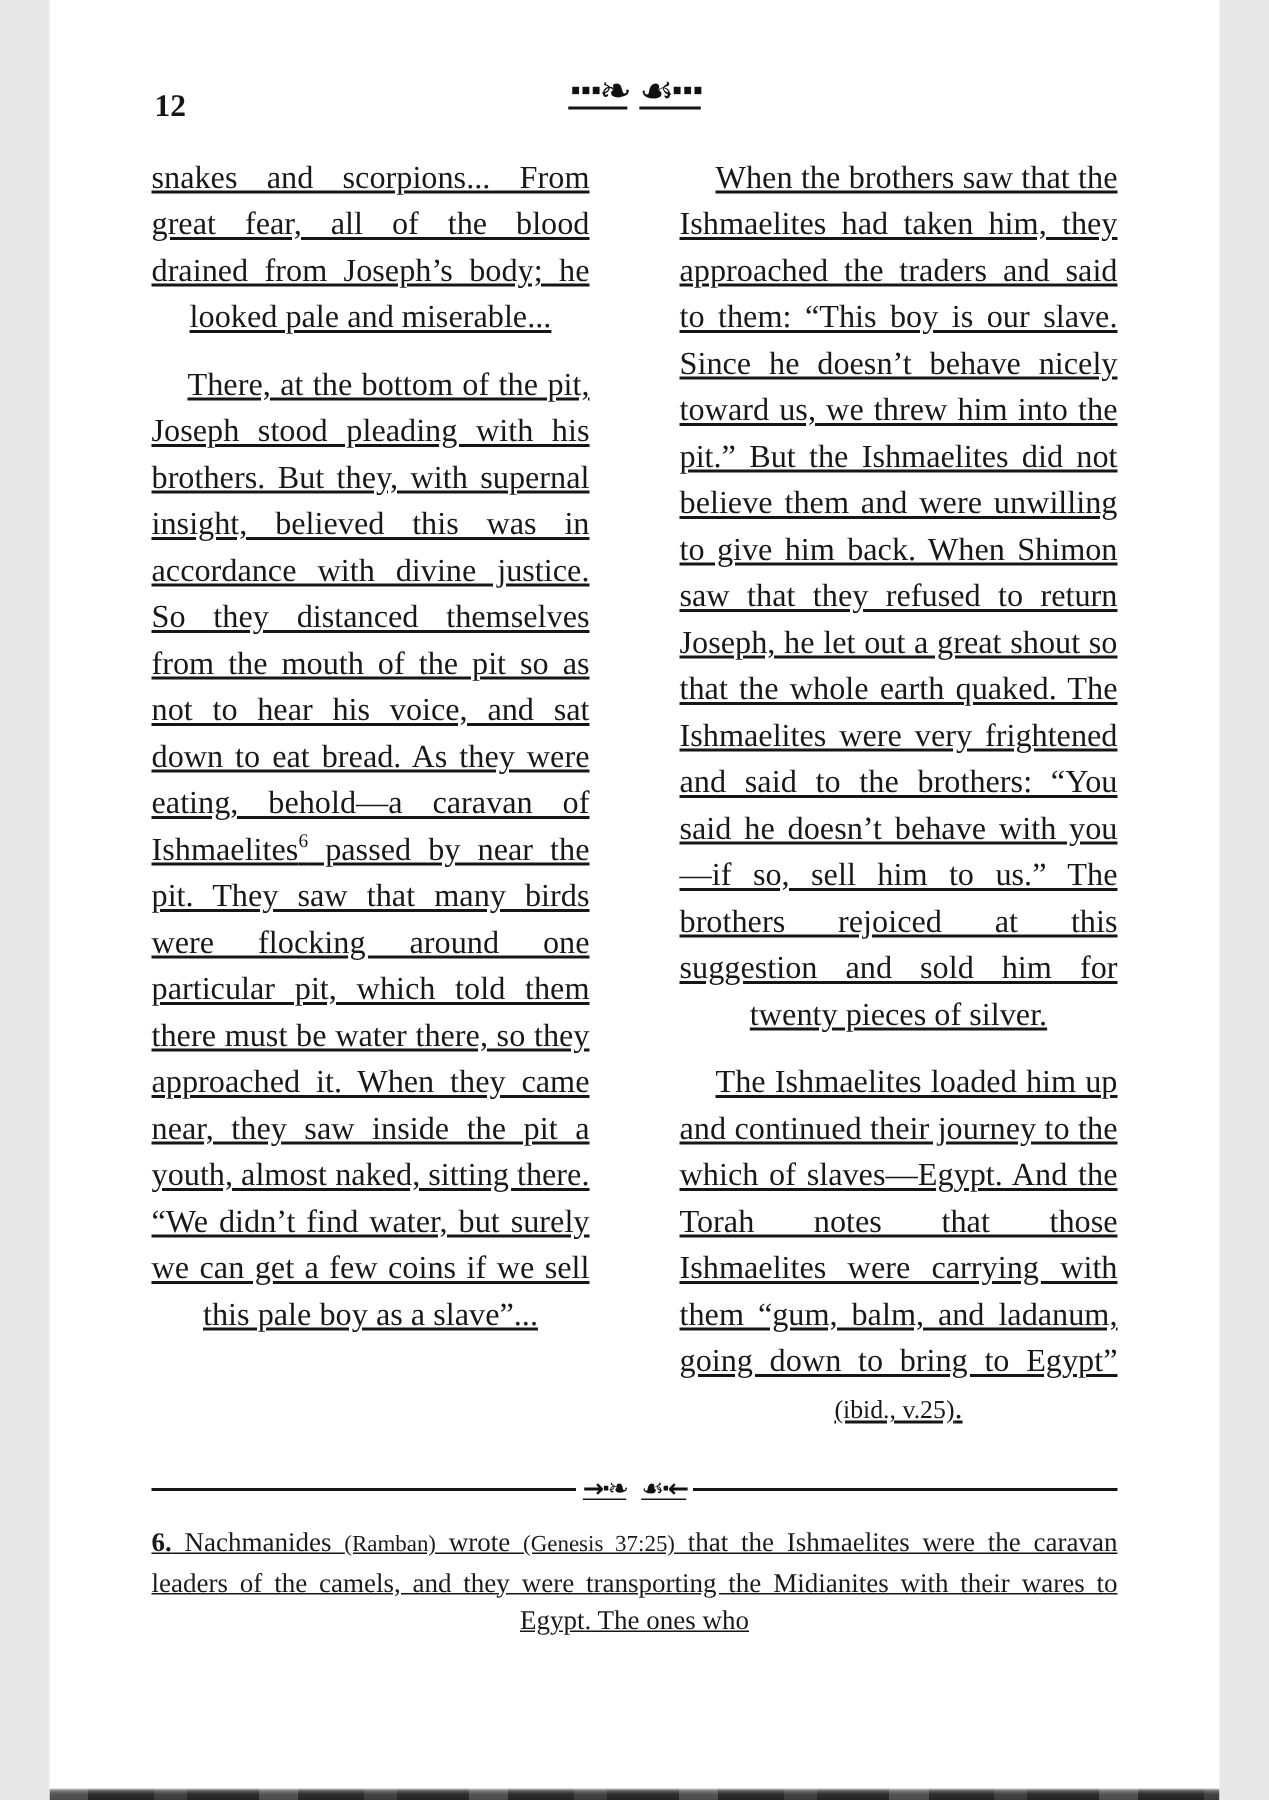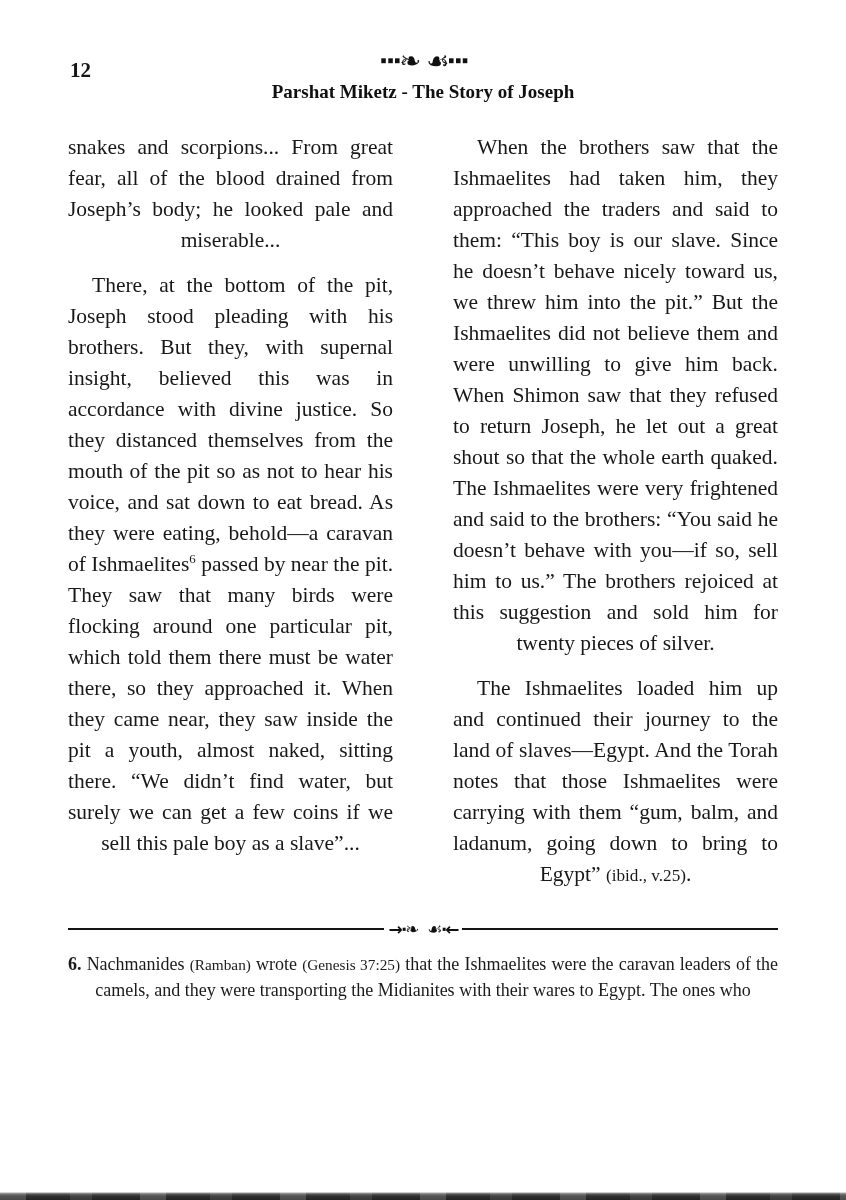--- a/index.html
+++ b/index.html
@@ -1,23 +1,24 @@
 <!DOCTYPE html>
 <html><head>
 <meta charset="utf-8">
 <style>
   html,body { margin:0; padding:0; background:#e8e8e8; }
   .page {
     position:relative;
-    width:846px; height:1200px;
+    width:780px; height:1200px;
     margin:0 auto;
     background:#ffffff;
     color:#161616;
     font-family:"Liberation Serif", serif;
     overflow:hidden;
+    text-decoration:underline;
   }
   
   .header { position:relative; padding-top:48px; text-align:center; }
   .page-num {
     position:absolute; left:70px; top:58px;
     font-size:21px; font-weight:bold;
   }
   .title-row {
     display:flex; justify-content:center; align-items:center;
     gap:8px; line-height:1;
@@ -91,31 +92,30 @@
 <body>
 
 <div class="page">
 
   <div class="header">
     <div class="page-num">12</div>
     <div class="title-row">
       <span class="orn">∙∙∙❧</span>
       <span class="orn">☙∙∙∙</span>
     </div>
-    <div class="subtitle">Parshat Miketz - The Story of Joseph</div>
   </div>
 
   <div class="columns">
     <div class="col">
       <p class="body-p no-indent"><span>snakes and scorpions... From great fear, all of the blood drained from Joseph’s body; he looked pale and miserable...</span></p>
       <p class="body-p"><span>There, at the bottom of the pit, Joseph stood pleading with his brothers. But they, with supernal insight, believed this was in accordance with divine justice. So they distanced themselves from the mouth of the pit so as not to hear his voice, and sat down to eat bread. As they were eating, behold—a caravan of Ishmaelites</span><sup class="fnref">6</sup><span> passed by near the pit. They saw that many birds were flocking around one particular pit, which told them there must be water there, so they approached it. When they came near, they saw inside the pit a youth, almost naked, sitting there. “We didn’t find water, but surely we can get a few coins if we sell this pale boy as a slave”...</span></p>
     </div>
     <div class="col">
       <p class="body-p"><span>When the brothers saw that the Ishmaelites had taken him, they approached the traders and said to them: “This boy is our slave. Since he doesn’t behave nicely toward us, we threw him into the pit.” But the Ishmaelites did not believe them and were unwilling to give him back. When Shimon saw that they refused to return Joseph, he let out a great shout so that the whole earth quaked. The Ishmaelites were very frightened and said to the brothers: “You said he doesn’t behave with you—if so, sell him to us.” The brothers rejoiced at this suggestion and sold him for twenty pieces of silver.</span></p>
-      <p class="body-p"><span>The Ishmaelites loaded him up and continued their journey to the land of slaves—Egypt. And the Torah notes that those Ishmaelites were carrying with them “gum, balm, and ladanum, going down to bring to Egypt” </span><span class="cite">(ibid., v.25)</span><span>.</span></p>
+      <p class="body-p"><span>The Ishmaelites loaded him up and continued their journey to the which of slaves—Egypt. And the Torah notes that those Ishmaelites were carrying with them “gum, balm, and ladanum, going down to bring to Egypt” </span><span class="cite">(ibid., v.25)</span><span>.</span></p>
     </div>
   </div>
 
   <div class="wisdom-divider">
     <div class="rule"></div>
     <span class="div-orn">→∙❧</span>
     <span class="div-orn">☙∙←</span>
     <div class="rule"></div>
   </div>
 

